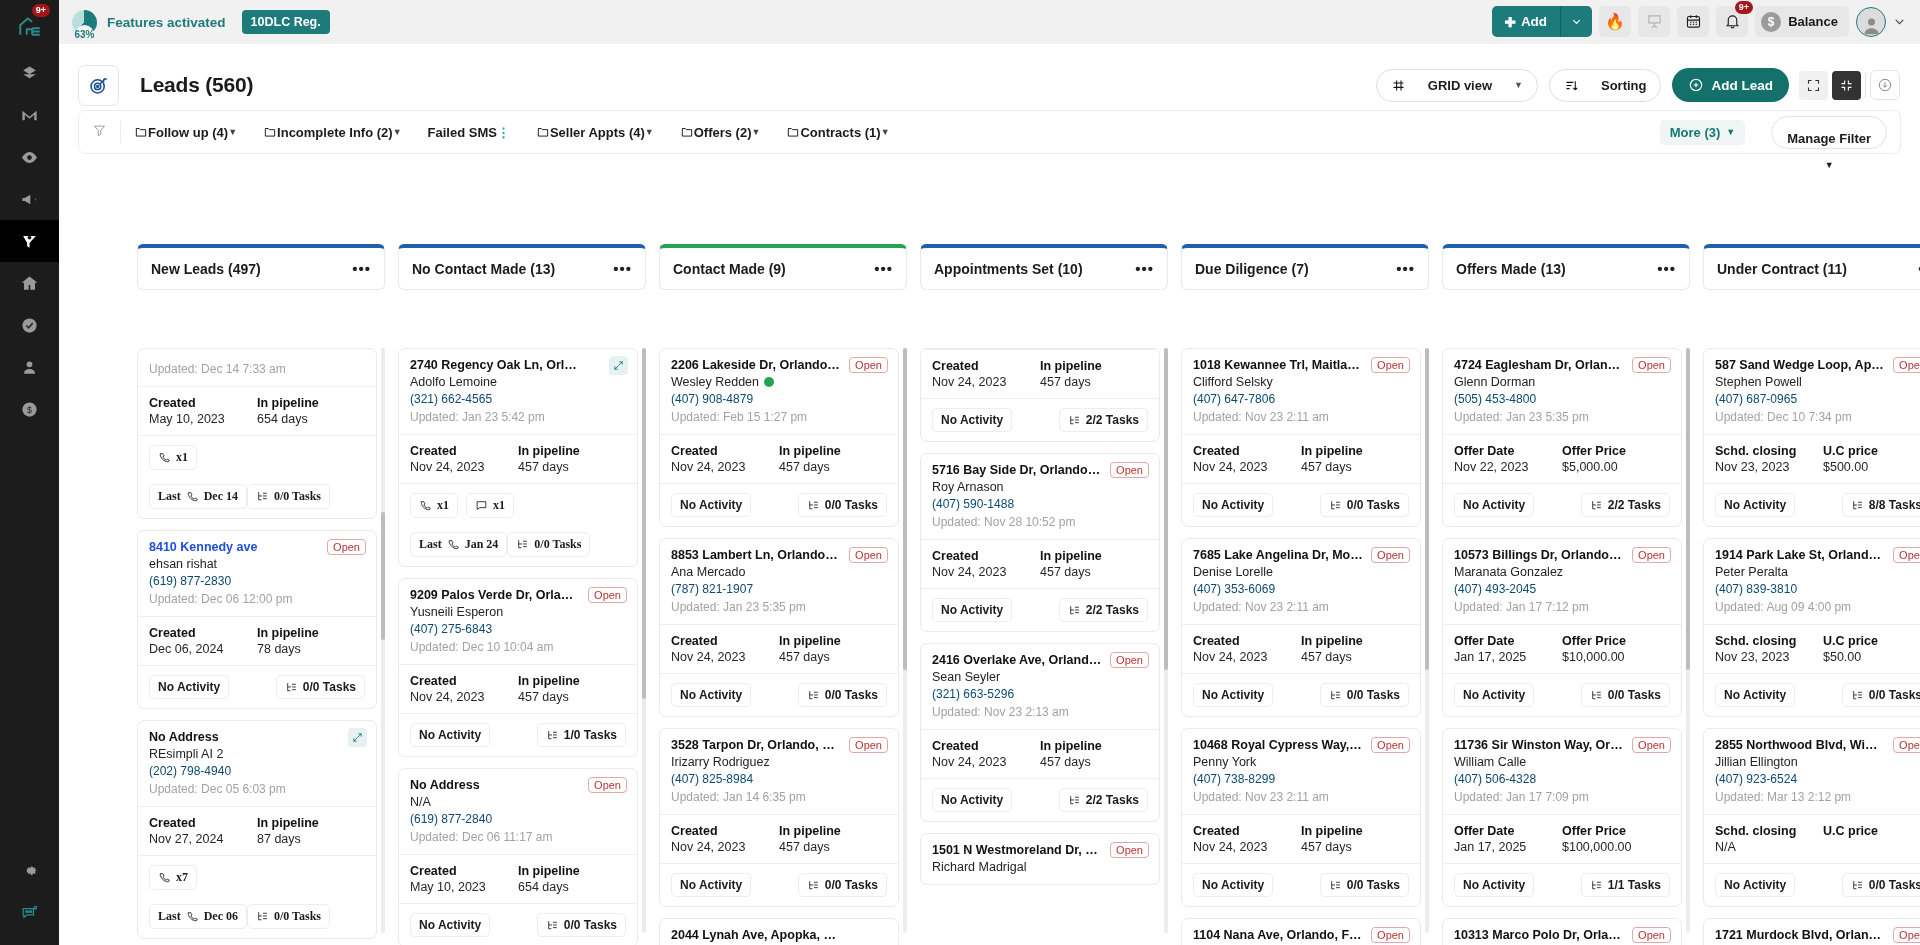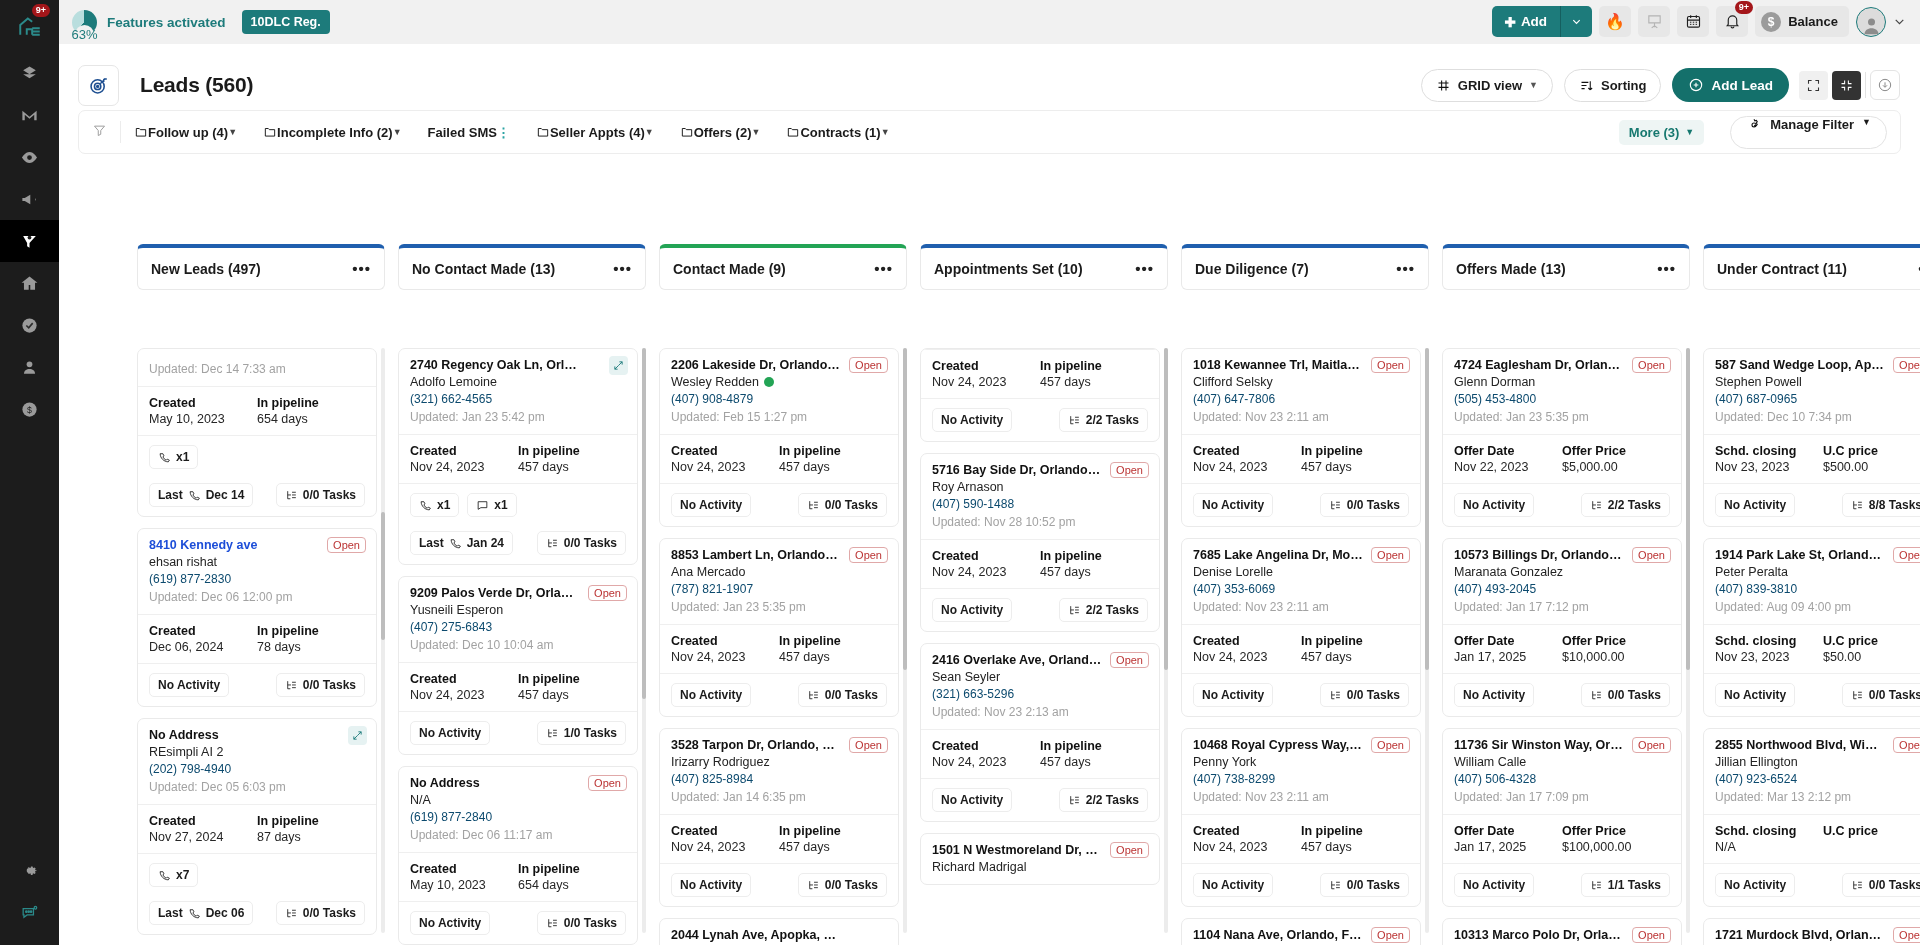--- a/index.html
+++ b/index.html
@@ -38,21 +38,21 @@
     background:#f1f1f1; display:flex; align-items:center;
   }
   .ring {
     width:25px;height:25px;border-radius:50%;
     background:conic-gradient(#1d7b7b 0 63%, #b9dede 63% 100%);
     display:flex;align-items:center;justify-content:center; margin-left:13px;
   }
   .ring i {
     width:19px;height:19px;border-radius:50%;background:#f1f1f1;
     display:flex;align-items:center;justify-content:center;
-    font-style:normal;font-size:13px;font-weight:normal;color:#1d7b7b;margin-top:25px;
+    font-style:normal;font-size:10px;font-weight:bold;color:#1d7b7b;margin-top:25px;
   }
   #feat-label { margin-left:10px; font-size:13.5px; font-weight:bold; color:#1d7b7b; }
   #dlc {
     margin-left:16px; background:#1d7b7b; color:#fff; font-weight:bold;
     font-size:12.5px; padding:5px 9px; border-radius:4px;
   }
   #searchwrap {
     position:absolute; left:541px; top:10px; width:331px; height:25px;
     background:#fff; border:1px solid #e3e3e3; border-radius:13px;
     display:flex; align-items:center; padding:0 12px;
@@ -98,21 +98,21 @@
   }
   #phead { height:66px; display:flex; align-items:center; padding:16px 20px 0 19px; }
   .titlebox {
     width:41px;height:41px;border:1px solid #e6e6e6;border-radius:7px;
     display:flex;align-items:center;justify-content:center;
   }
   .titlebox svg { width:21px;height:21px;stroke:#1e4f91;fill:none;stroke-width:1.8; }
   #ptitle { margin-left:21px; font-size:21px; font-weight:bold; letter-spacing:-0.2px; }
   .hspacer { flex:1; }
   .pill {
-    display:flex;align-items:center;gap:7px;border:1px solid #dedede;border-radius:18px;
+    display:flex;align-items:center;gap:22px;border:1px solid #dedede;border-radius:18px;
     height:33px;padding:0 14px;font-size:13px;font-weight:bold;
   }
   .pill .cv { font-size:9px; color:#555; font-weight:normal; }
   .pill svg { width:15px;height:15px;fill:none;stroke:#111;stroke-width:1.7; }
   .addlead {
     display:flex;align-items:center;gap:7px;background:#14706b;color:#fff;
     border-radius:18px;height:34px;padding:0 16px;font-size:13.5px;font-weight:bold;
   }
   .addlead svg { width:16px;height:16px;fill:none;stroke:#fff;stroke-width:1.7; }
   .sqbtn { width:29px;height:29px;border-radius:4px;display:flex;align-items:center;justify-content:center; }
@@ -134,22 +134,22 @@
   #fbar .vline { width:1px;height:22px;background:#ececec;margin:0 13px; }
   .fchip { display:flex;align-items:center;font-size:13px;font-weight:bold;margin-right:26px;white-space:nowrap; }
   .fchip svg.folder { width:14px;height:14px;stroke:#111;fill:none;stroke-width:1.6; }
   .fchip .car { font-size:9px;color:#444;font-weight:normal; }
   .fchip .dots3 { color:#2aa3a3; letter-spacing:0; font-size:13px; }
   .more-chip {
     background:#eef5f4;color:#16786f;border-radius:5px;padding:5px 10px;
     font-size:13px;font-weight:bold;display:flex;align-items:center;gap:6px;
   }
   .mf {
-    display:flex;gap:8px;border:1px solid #e3e3e3;border-radius:18px;
-    height:33px;padding:0 15px;font-size:13px;font-weight:bold;margin-left:26px;
+    display:flex;align-items:center;gap:14px;border:1px solid #e3e3e3;border-radius:18px;
+    height:33px;padding:0 15px;font-size:13px;font-weight:bold;margin-left:26px;flex-direction:column;
   }
   .mf svg { width:16px;height:16px;stroke:#111;fill:none;stroke-width:1.6; }
 
   
   #board {
     position:absolute; left:78px; top:200px; right:0; bottom:0;
     display:flex; gap:13px; overflow:hidden;
   }
   .col { width:248px; flex:none; display:flex; flex-direction:column;gap:48px; }
   .colhead {
@@ -195,21 +195,21 @@
   .card .sec3 {
     border-top:1px solid #efefef; padding:9px 11px; display:flex; align-items:center;
     justify-content:space-between; gap:6px; flex-wrap:wrap;
   }
   .tag {
     border:1px solid #ededed; border-radius:5px; padding:4px 8px; font-size:12px;
     font-weight:bold; display:flex; align-items:center; gap:5px; background:#fff;
   }
   .tag svg { width:13px;height:13px;stroke:#111;fill:none;stroke-width:1.5; }
   .callrow { display:flex; gap:8px; margin-bottom:8px; }
-  .sec3.col2 { flex-direction:column; align-items:stretch; }
+  .sec3.col2 { flex-direction:row; align-items:stretch;font-family:Liberation Serif, serif; }
   .sec3.col2 .line { display:flex; justify-content:space-between; align-items:center; }
 </style>
 </head>
 <body>
 
 <div id="rail">
   <div class="logo">
     <svg viewBox="0 0 24 24" fill="none" stroke="#2b8a8a" stroke-width="1.8">
       <path d="M3 20V11l7-6 4 3"></path>
         <path d="M9 20v-5h5v5"></path>

